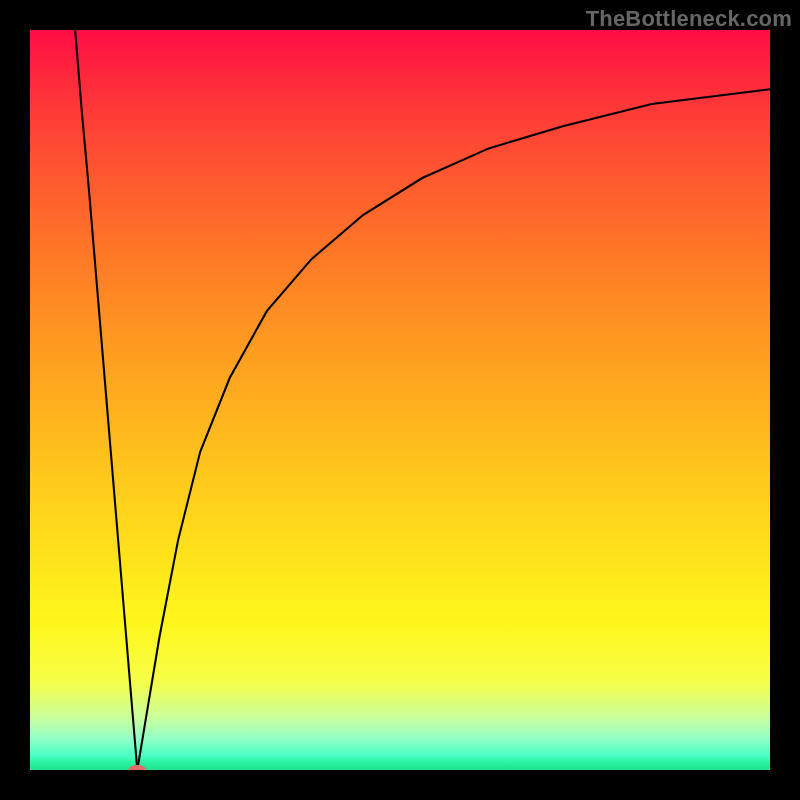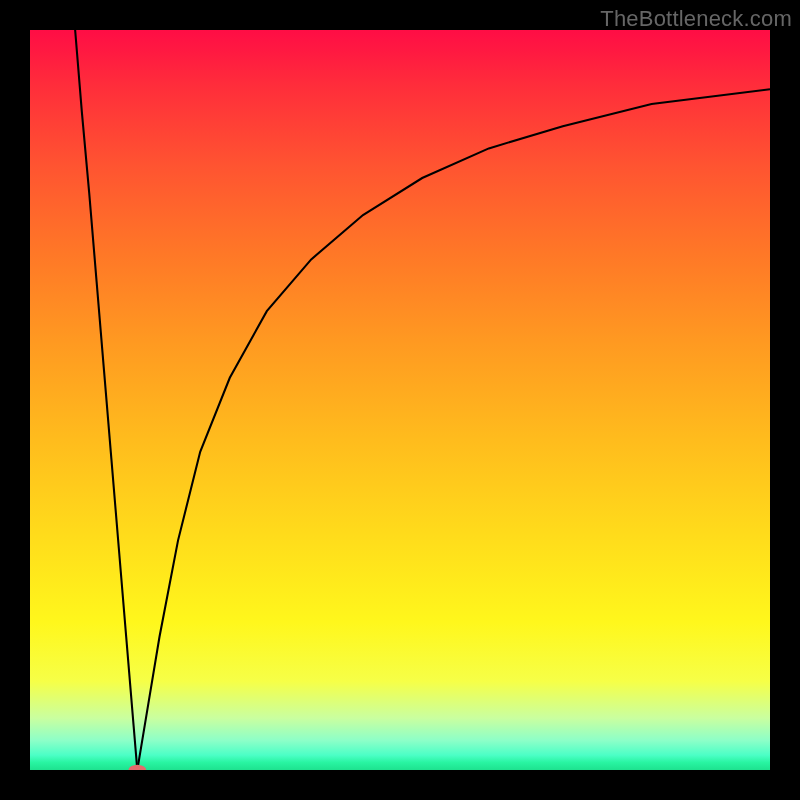--- a/index.html
+++ b/index.html
@@ -56,21 +56,21 @@
     width: 740px;
     height: 740px;
     pointer-events: none;
   }
   .watermark {
     position: absolute;
     top: 6px;
     right: 8px;
     color: #666666;
     font-size: 22px;
-    font-weight: 400;
+    font-weight: 700;
     letter-spacing: 0.2px;
   }
 </style>
 </head>
 <body>
 
 <div class="frame">
 
   <div class="plot-area">
     <div class="gradient"></div>

